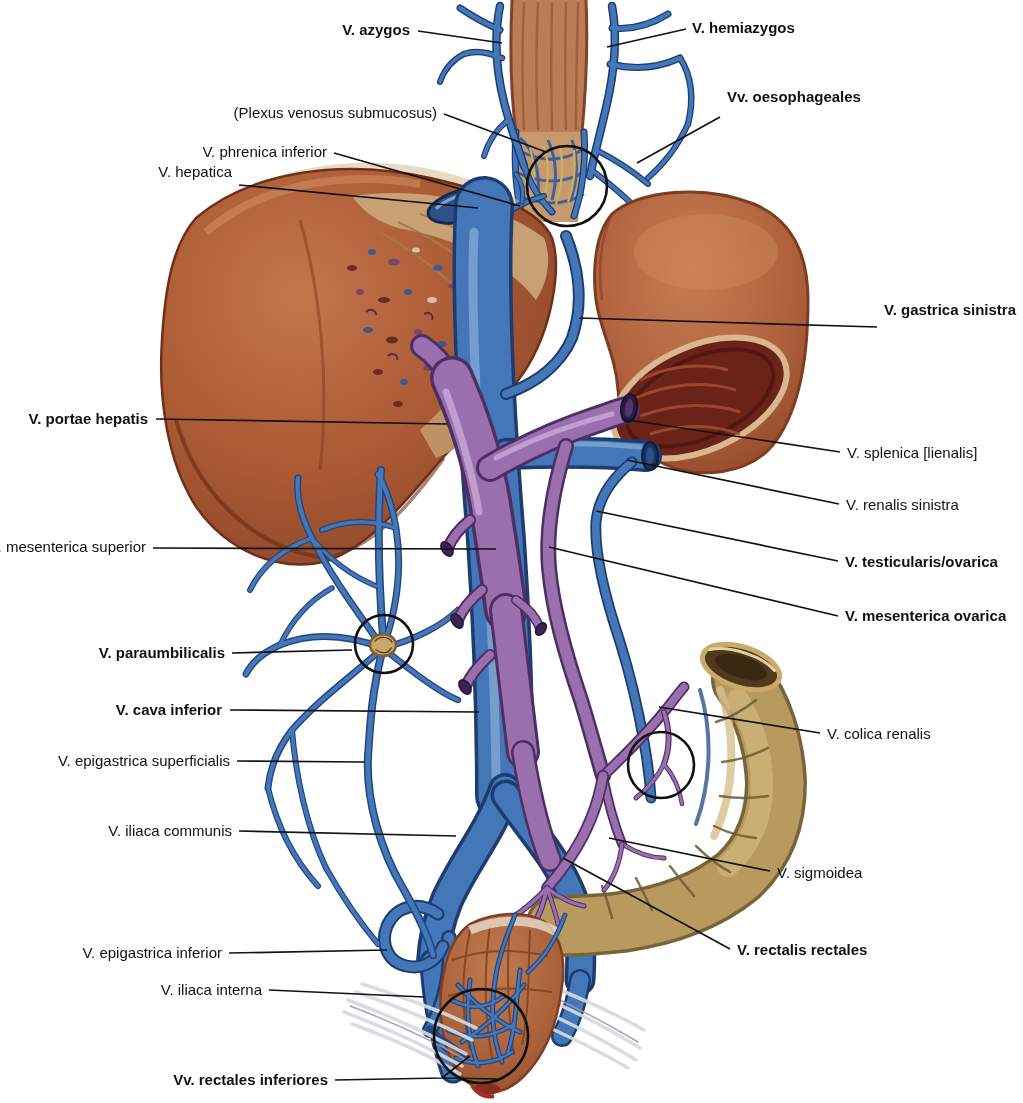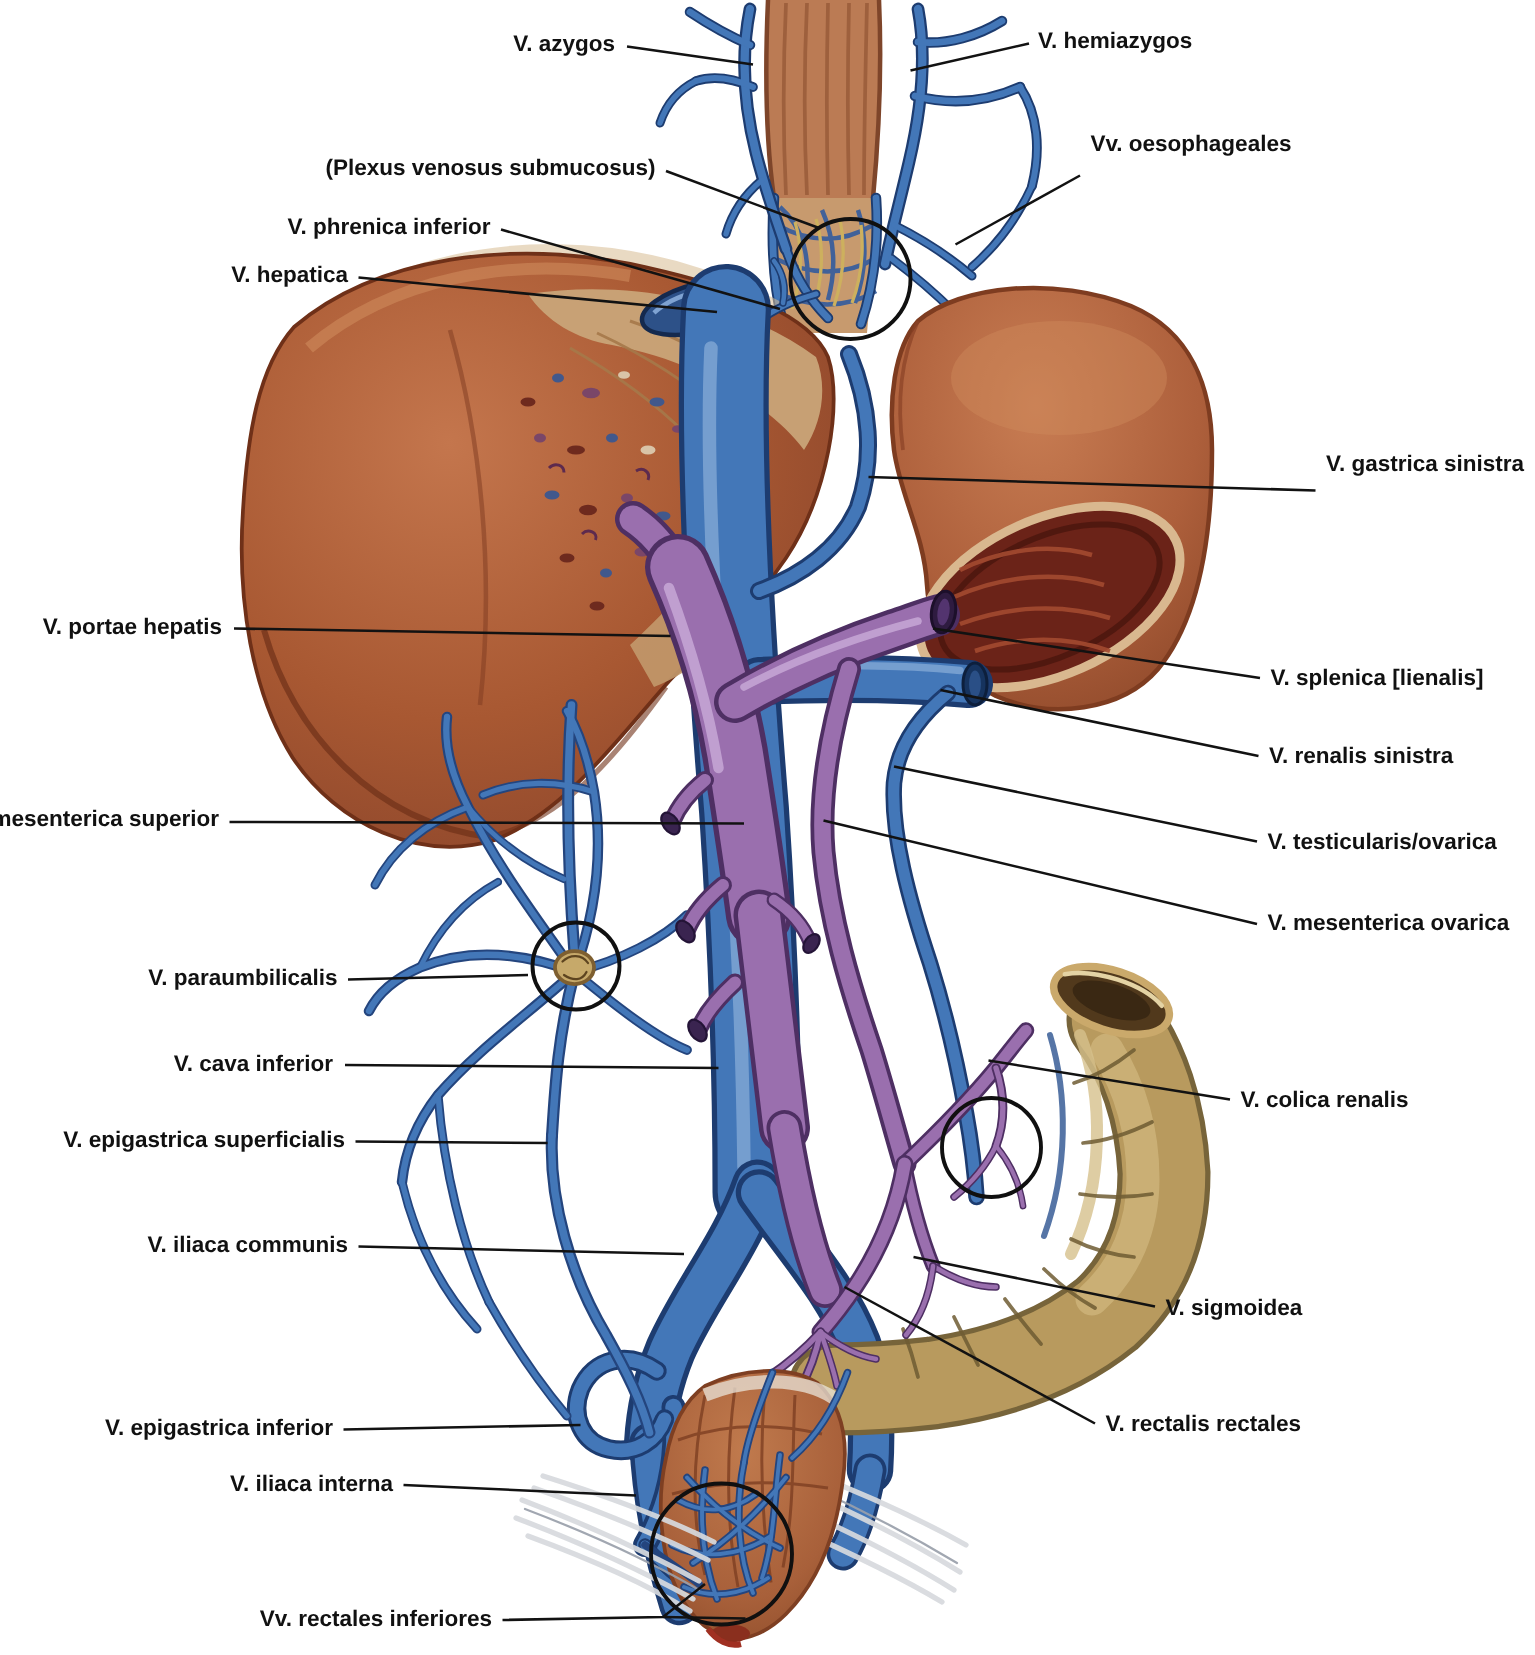--- a/index.html
+++ b/index.html
@@ -1,20 +1,20 @@
 <!DOCTYPE html>
 <html><head>
 <meta charset="utf-8">
 <style>
   html,body{margin:0;padding:0;background:#ffffff;}
   .stage{position:relative;width:1023px;height:1103px;background:#ffffff;overflow:hidden;
          font-family:"Liberation Sans", sans-serif;}
   .art{position:absolute;left:0;top:0;}
   .lbl{position:absolute;font-size:15px;color:#111;white-space:nowrap;
-       transform:translateY(-50%);line-height:1.1;font-weight:bold;}
+       transform:translateY(-50%);line-height:1.1;}
   .lbl.b{font-weight:bold;}
   .lbl.ra{text-align:right;}
 </style>
 </head>
 <body>
 
 <div class="stage">
 
 <svg class="art" width="1023" height="1103" viewBox="0 0 1023 1103">
   <defs>
@@ -459,21 +459,21 @@
     <path d="M838,616 L549,547"></path>
     <path d="M820,733 L659,707"></path>
     <path d="M770,871 L609,838"></path>
     <path d="M730,949 L563,858"></path>
   </g>
 </svg>
 
 <div class="lbl ra b" style="right:613px;top:30px">V. azygos</div>
 <div class="lbl ra" style="right:586px;top:113px">(Plexus venosus submucosus)</div>
 <div class="lbl ra" style="right:696px;top:152px">V. phrenica inferior</div>
-<div class="lbl ra" style="right:791px;top:184px">V. hepatica</div>
+<div class="lbl ra" style="right:791px;top:172px">V. hepatica</div>
 <div class="lbl ra b" style="right:875px;top:419px">V. portae hepatis</div>
 <div class="lbl ra" style="right:877px;top:547px">V. mesenterica superior</div>
 <div class="lbl ra b" style="right:798px;top:653px">V. paraumbilicalis</div>
 <div class="lbl ra b" style="right:801px;top:710px">V. cava inferior</div>
 <div class="lbl ra" style="right:793px;top:761px">V. epigastrica superficialis</div>
 <div class="lbl ra" style="right:791px;top:831px">V. iliaca communis</div>
 <div class="lbl ra" style="right:801px;top:953px">V. epigastrica inferior</div>
 <div class="lbl ra" style="right:761px;top:990px">V. iliaca interna</div>
 <div class="lbl ra b" style="right:695px;top:1080px">Vv. rectales inferiores</div>
 

